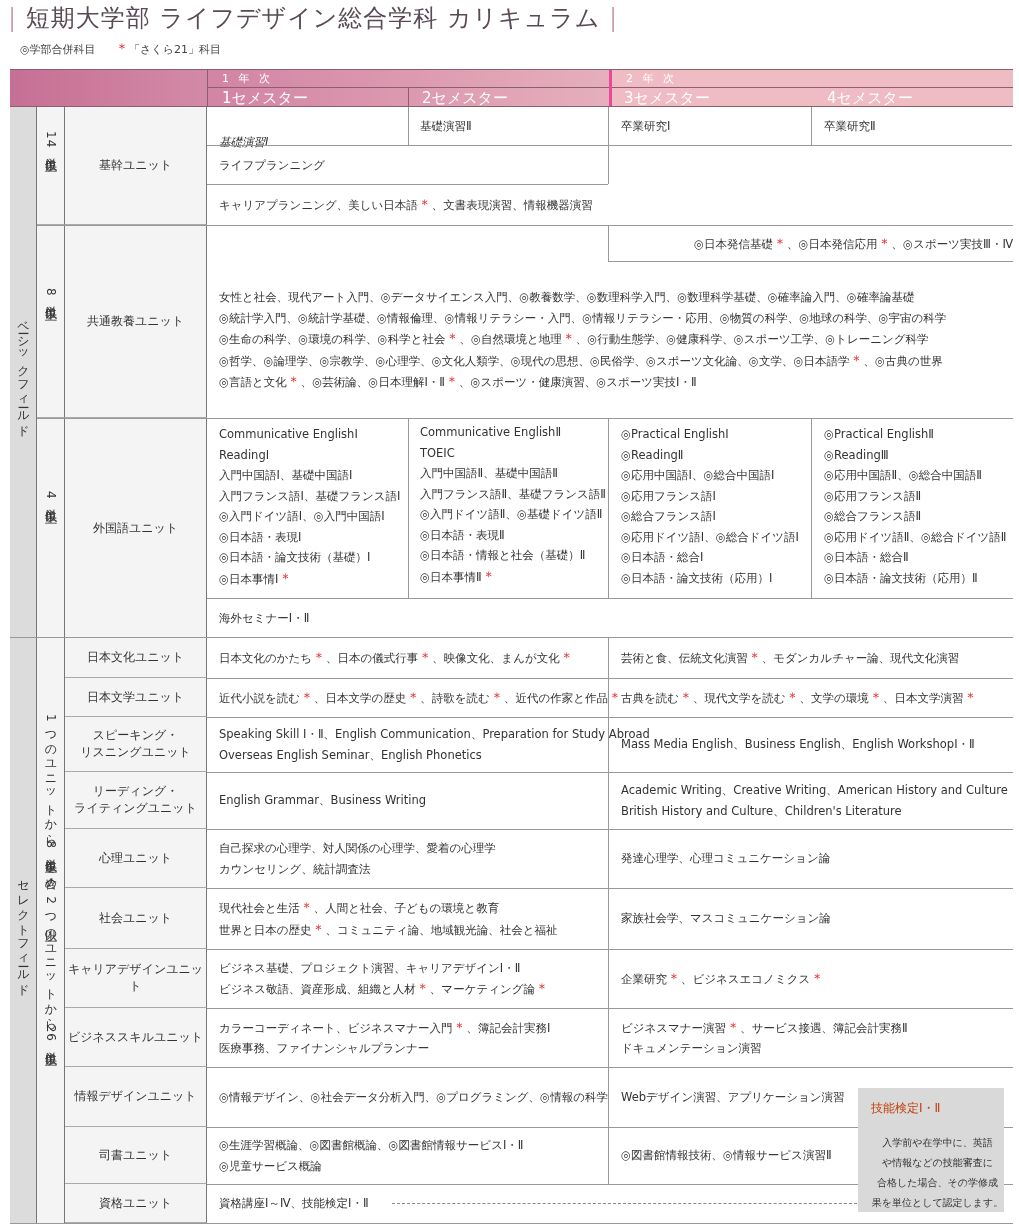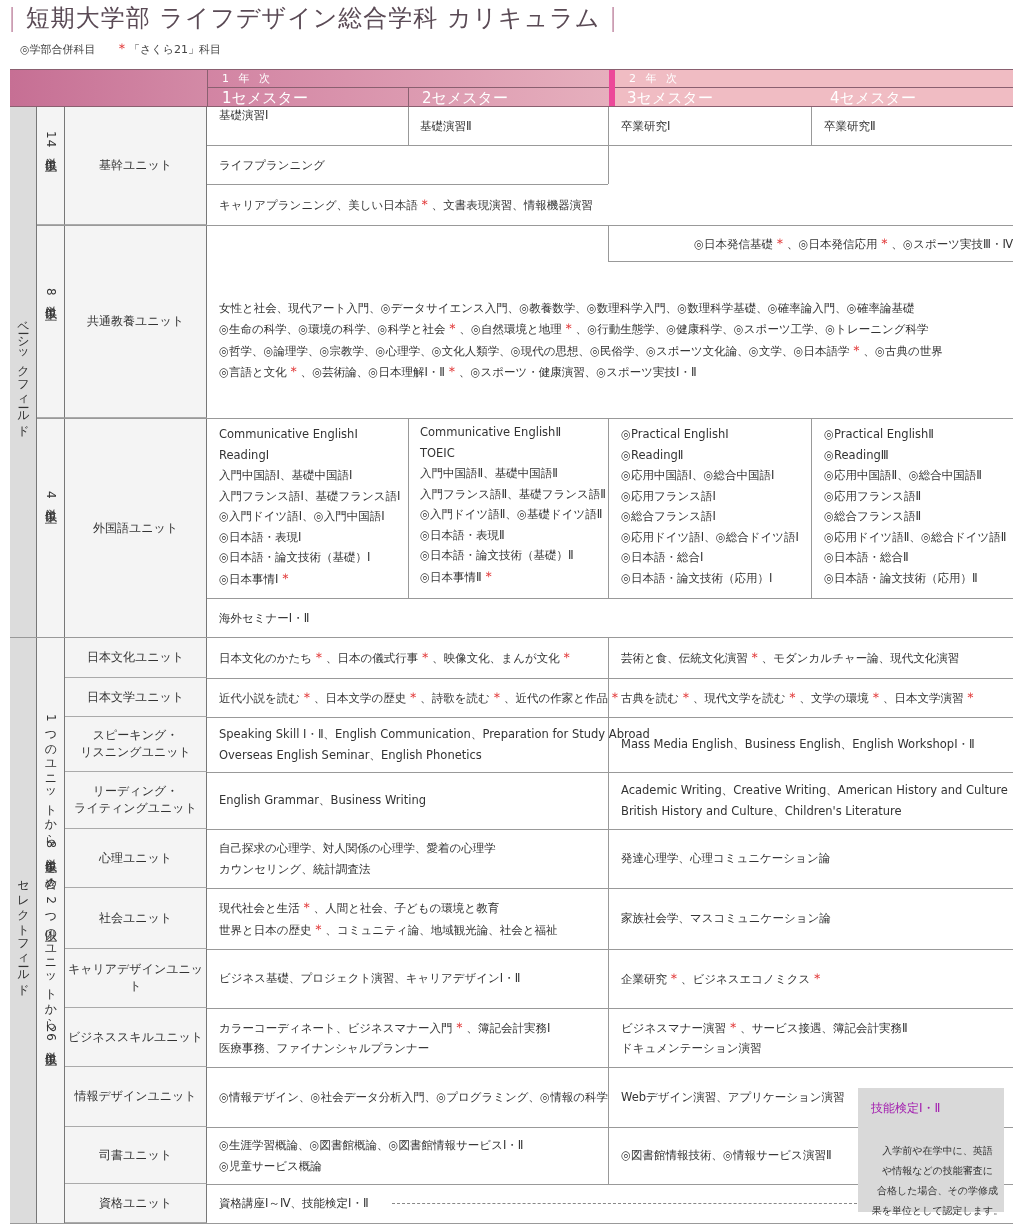--- a/index.html
+++ b/index.html
@@ -19,42 +19,42 @@
   .legend .ast { color: #e23a3a; margin-left: 16px; }
   .ast { color: #e23a3a; font-size: 14px; }
 
   .hdr { position: absolute; left: 10px; top: 69px; width: 1003px; height: 38px;
          border-top: 1px solid #8a6070; border-bottom: 1px solid #8a6070; }
   .hdr-left { position: absolute; left: 0; top: 0; width: 197px; height: 36px;
               background: linear-gradient(90deg, #c66f94, #d38aa6); }
   .hdr-y1 { position: absolute; left: 197px; top: 0; width: 402px; height: 36px;
             background: linear-gradient(90deg, #d284a3, #e6afbd); border-left: 1px solid #8a6070; }
   .hdr-y2 { position: absolute; left: 599px; top: 0; width: 404px; height: 36px;
-            background: #f0bcc3; border-left: 6px solid #ec4899; }
+            background: #f0bcc3; border-left: 3px solid #ec4899; }
   .hdr .yr { position: absolute; top: 1px; left: 14px; font-size: 11px; color: #fff; letter-spacing: 3px; }
   .hdr .sep { position: absolute; top: 17px; left: 0; right: 0; border-top: 1px solid #8a6070; }
   .hdr .sem { position: absolute; top: 19px; font-size: 15px; color: #fff; }
 
   .field { position: absolute; left: 10px; width: 27px; background: #dcdcdc;
            border-right: 1px solid #777; display: flex; align-items: center; justify-content: center; }
   .vtext { writing-mode: vertical-rl; font-size: 12px; color: #333; letter-spacing: 1px; }
   .credit { position: absolute; left: 37px; width: 28px; background: #f4f4f4;
             border-right: 1px solid #777; display: flex; justify-content: center; }
   .unit { position: absolute; left: 65px; width: 142px; background: #f4f4f4;
           border-right: 1px solid #777; border-bottom: 1px solid #aaa;
           display: flex; align-items: center; justify-content: center; text-align: center;
           font-size: 12px; color: #333; line-height: 17px; }
   .cell { position: absolute; font-size: 11.5px; color: #333; line-height: 20.5px;
           padding-left: 12px; display: flex; flex-direction: column; justify-content: center; }
   .hl { position: absolute; border-top: 1px solid #999; }
   .vl { position: absolute; border-left: 1px solid #999; }
   .line { white-space: nowrap; }
   .note { position: absolute; left: 858px; top: 1088px; width: 146px; height: 124px;
           background: #d9d9d9; padding: 12px 0 0 13px; }
-  .note .nt { font-size: 12px; color: #a21caf; margin-bottom: 24px; }
+  .note .nt { font-size: 12px; color: #c2410c; margin-bottom: 16px; }
   .note .nb { font-size: 10px; color: #333; line-height: 20px; text-align: center; }
   .dash { position: absolute; left: 392px; top: 1203px; width: 465px; border-top: 1px dashed #888; }
 </style>
 </head>
 <body>
 
 <div class="title"><span class="bar">|</span> <span>短期大学部 ライフデザイン総合学科 カリキュラム</span> <span class="bar">|</span></div>
 <div class="legend">
   <span>◎学部合併科目</span>
   <span class="ast">＊</span><span>「さくら21」科目</span>
@@ -78,21 +78,21 @@
 </div>
 
 <div class="field" style="top:107px;height:530px;">
     <span class="vtext">ベーシックフィールド</span>
   </div>
 <div class="credit" style="top:107px;height:118px;border-bottom:1px solid #aaa;padding-top:24px;">
     <span class="vtext">14単位以上</span>
   </div>
 <div class="unit" style="top:107px;height:118px;">基幹ユニット</div>
 
-<div class="cell" style="left:207px;top:96px;width:200px;height:38px;">基礎演習Ⅰ</div>
+<div class="cell" style="left:207px;top:123px;width:200px;height:38px;font-style:italic;">基礎演習Ⅰ</div>
 <div class="cell" style="left:408px;top:107px;width:200px;height:38px;">基礎演習Ⅱ</div>
 <div class="cell" style="left:609px;top:107px;width:202px;height:38px;">卒業研究Ⅰ</div>
 <div class="cell" style="left:812px;top:107px;width:200px;height:38px;">卒業研究Ⅱ</div>
 <div class="hl" style="left:207px;top:145px;width:805px;"></div>
 <div class="vl" style="left:408px;top:107px;height:38px;"></div>
 <div class="vl" style="left:811px;top:107px;height:38px;"></div>
 <div class="vl" style="left:608px;top:107px;height:77px;"></div>
 <div class="cell" style="left:207px;top:146px;width:401px;height:38px;">ライフプランニング</div>
 <div class="hl" style="left:207px;top:184px;width:401px;"></div>
 <div class="cell" style="left:207px;top:185px;width:805px;height:40px;">
@@ -104,20 +104,21 @@
     <span class="vtext">8単位以上</span>
   </div>
 <div class="unit" style="top:226px;height:192px;">共通教養ユニット</div>
 <div class="vl" style="left:608px;top:226px;height:35px;"></div>
 <div class="cell" style="left:609px;top:226px;width:404px;height:35px;align-items:flex-end;">
   <span class="line">◎日本発信基礎<span class="ast">＊</span>、◎日本発信応用<span class="ast">＊</span>、◎スポーツ実技Ⅲ・Ⅳ</span>
 </div>
 <div class="hl" style="left:608px;top:261px;width:405px;"></div>
 <div class="cell" style="left:207px;top:276px;width:806px;height:128px;">
   <span class="line">女性と社会、現代アート入門、◎データサイエンス入門、◎教養数学、◎数理科学入門、◎数理科学基礎、◎確率論入門、◎確率論基礎</span>
+  <span class="line">◎統計学入門、◎統計学基礎、◎情報倫理、◎情報リテラシー・入門、◎情報リテラシー・応用、◎物質の科学、◎地球の科学、◎宇宙の科学</span>
   <span class="line">◎生命の科学、◎環境の科学、◎科学と社会<span class="ast">＊</span>、◎自然環境と地理<span class="ast">＊</span>、◎行動生態学、◎健康科学、◎スポーツ工学、◎トレーニング科学</span>
   <span class="line">◎哲学、◎論理学、◎宗教学、◎心理学、◎文化人類学、◎現代の思想、◎民俗学、◎スポーツ文化論、◎文学、◎日本語学<span class="ast">＊</span>、◎古典の世界</span>
   <span class="line">◎言語と文化<span class="ast">＊</span>、◎芸術論、◎日本理解Ⅰ・Ⅱ<span class="ast">＊</span>、◎スポーツ・健康演習、◎スポーツ実技Ⅰ・Ⅱ</span>
 </div>
 <div class="hl" style="left:37px;top:418px;width:976px;"></div>
 
 <div class="credit" style="top:419px;height:218px;padding-top:72px;">
     <span class="vtext">4単位以上</span>
   </div>
 <div class="unit" style="top:419px;height:218px;border-bottom:none;">外国語ユニット</div>
@@ -131,21 +132,21 @@
     <span class="line">◎日本語・論文技術（基礎）Ⅰ</span>
     <span class="line">◎日本事情Ⅰ<span class="ast">＊</span></span>
   </div>
 <div class="cell" id="fl2" style="left:408px;top:422px;width:200px;height:170px;justify-content:flex-start;">
     <span class="line">Communicative EnglishⅡ</span>
     <span class="line">TOEIC</span>
     <span class="line">入門中国語Ⅱ、基礎中国語Ⅱ</span>
     <span class="line">入門フランス語Ⅱ、基礎フランス語Ⅱ</span>
     <span class="line">◎入門ドイツ語Ⅱ、◎基礎ドイツ語Ⅱ</span>
     <span class="line">◎日本語・表現Ⅱ</span>
-    <span class="line">◎日本語・論文技術（基礎）Ⅱ</span>
+    <span class="line">◎日本語・情報と社会（基礎）Ⅱ</span>
     <span class="line">◎日本事情Ⅱ<span class="ast">＊</span></span>
   </div>
 <div class="cell" id="fl3" style="left:609px;top:424px;width:202px;height:170px;justify-content:flex-start;">
     <span class="line">◎Practical EnglishⅠ</span>
     <span class="line">◎ReadingⅡ</span>
     <span class="line">◎応用中国語Ⅰ、◎総合中国語Ⅰ</span>
     <span class="line">◎応用フランス語Ⅰ</span>
     <span class="line">◎総合フランス語Ⅰ</span>
     <span class="line">◎応用ドイツ語Ⅰ、◎総合ドイツ語Ⅰ</span>
     <span class="line">◎日本語・総合Ⅰ</span>
@@ -223,20 +224,21 @@
       <span class="line">現代社会と生活<span class="ast">＊</span>、人間と社会、子どもの環境と教育</span>
       <span class="line">世界と日本の歴史<span class="ast">＊</span>、コミュニティ論、地域観光論、社会と福祉</span>
     </div>
     <div class="cell" style="left: 609px; top: 888px; width: 404px; height: 61px;">
       <span class="line">家族社会学、マスコミュニケーション論</span>
     </div>
     <div class="hl" style="left: 65px; top: 949px; width: 948px;"></div>
     <div class="unit" style="top: 949px; height: 59px;">キャリアデザインユニット</div>
     <div class="cell" style="left: 207px; top: 949px; width: 401px; height: 59px;">
       <span class="line">ビジネス基礎、プロジェクト演習、キャリアデザインⅠ・Ⅱ</span>
+      <span class="line">ビジネス敬語、資産形成、組織と人材<span class="ast">＊</span>、マーケティング論<span class="ast">＊</span></span>
     </div>
     <div class="cell" style="left: 609px; top: 949px; width: 404px; height: 59px;">
       <span class="line">企業研究<span class="ast">＊</span>、ビジネスエコノミクス<span class="ast">＊</span></span>
     </div>
     <div class="hl" style="left: 65px; top: 1008px; width: 948px;"></div>
     <div class="unit" style="top: 1008px; height: 59px;">ビジネススキルユニット</div>
     <div class="cell" style="left: 207px; top: 1008px; width: 401px; height: 59px;">
       <span class="line">カラーコーディネート、ビジネスマナー入門<span class="ast">＊</span>、簿記会計実務Ⅰ</span>
       <span class="line">医療事務、ファイナンシャルプランナー</span>
     </div>

